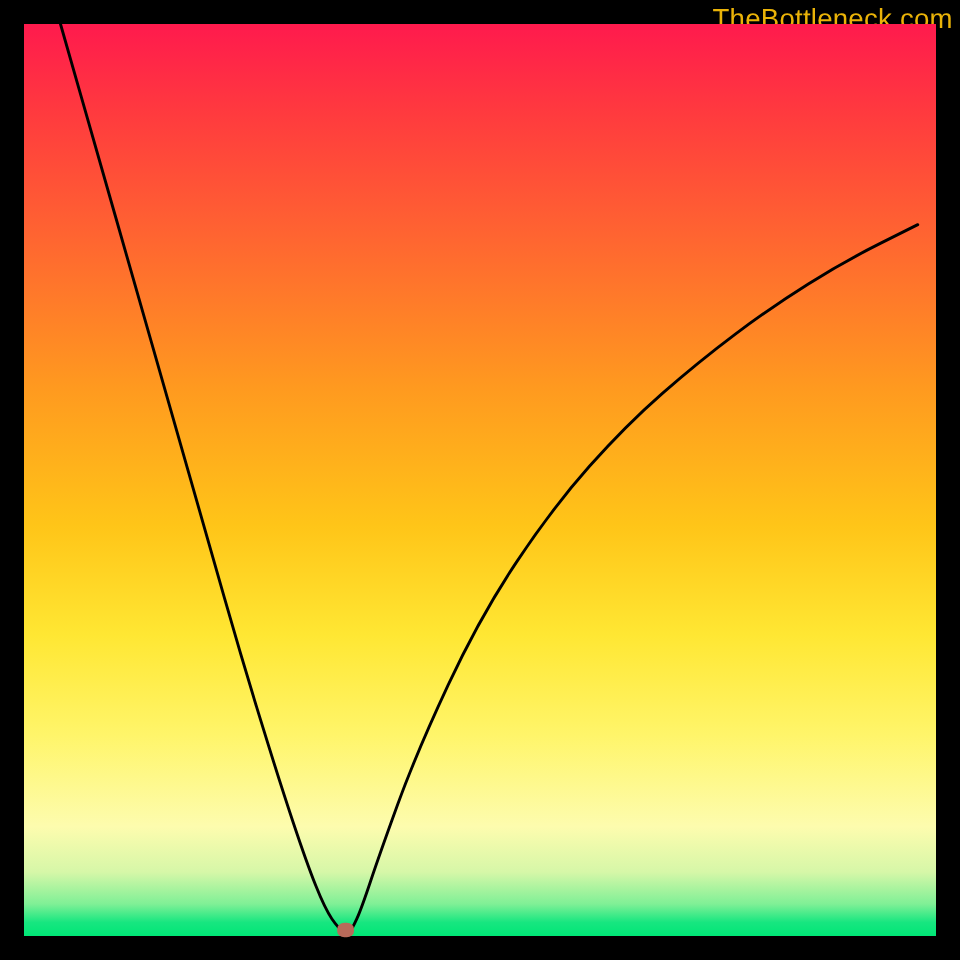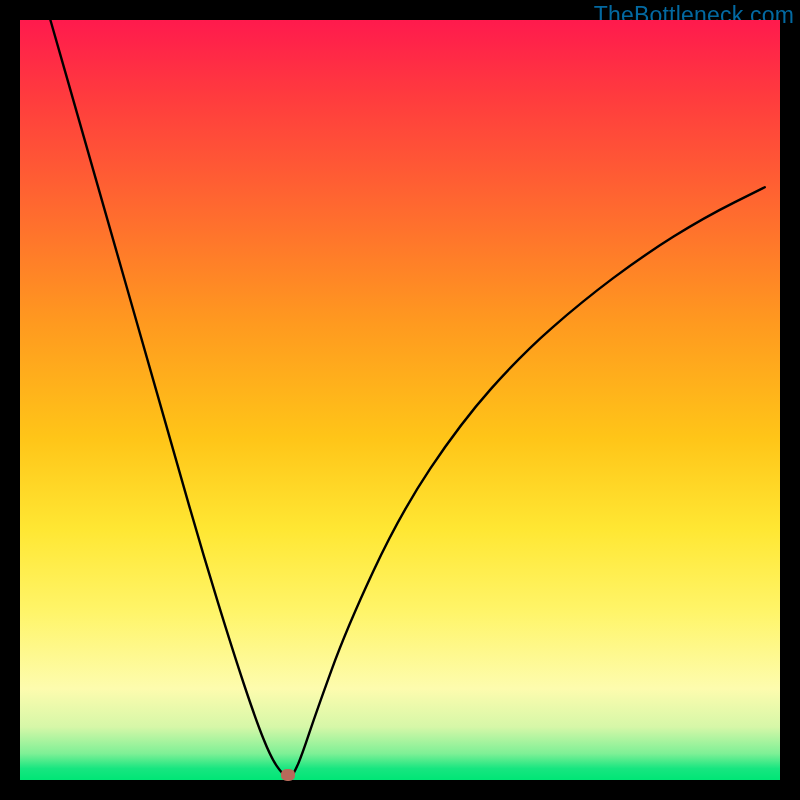--- a/index.html
+++ b/index.html
@@ -38,21 +38,21 @@
       #17e680 98.5%,
       #00e676 100%
     );
   }
   .watermark {
     position: absolute;
     top: 2px;
     right: 6px;
     font-size: 23px;
     font-weight: 500;
-    color: #0369a1;
+    color: #eab308;
     letter-spacing: 0.2px;
     user-select: none;
   }
   svg.curve {
     position: absolute;
     left: 0;
     top: 0;
     width: 760px;
     height: 760px;
     overflow: visible;

